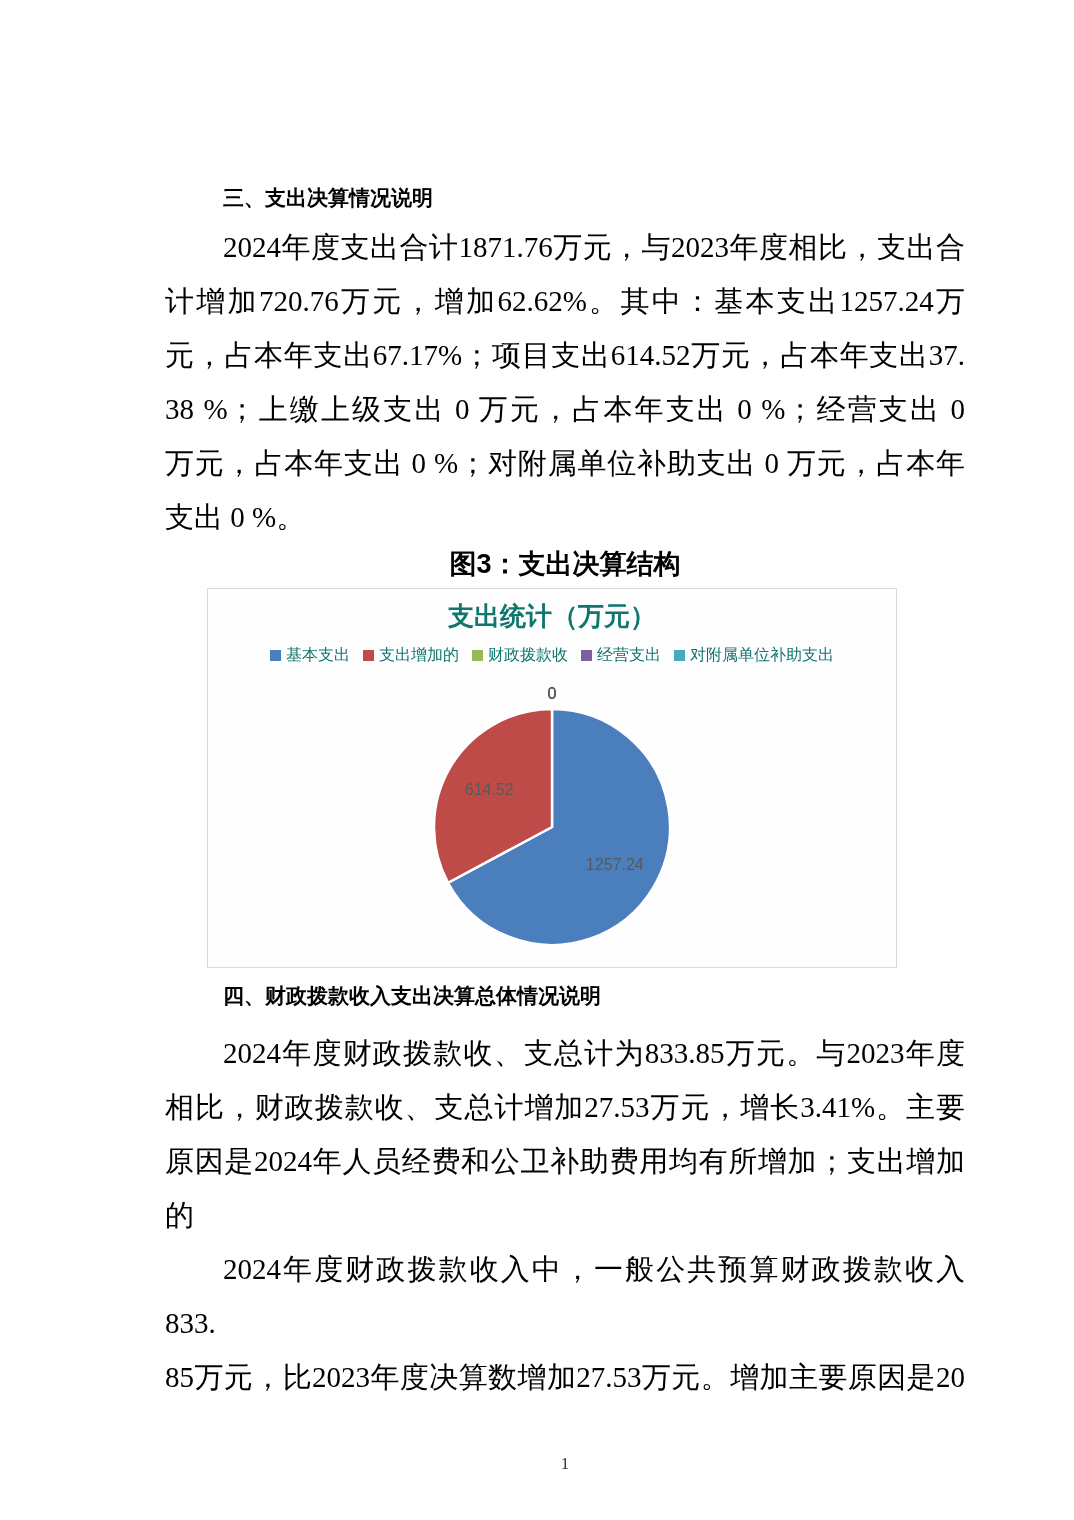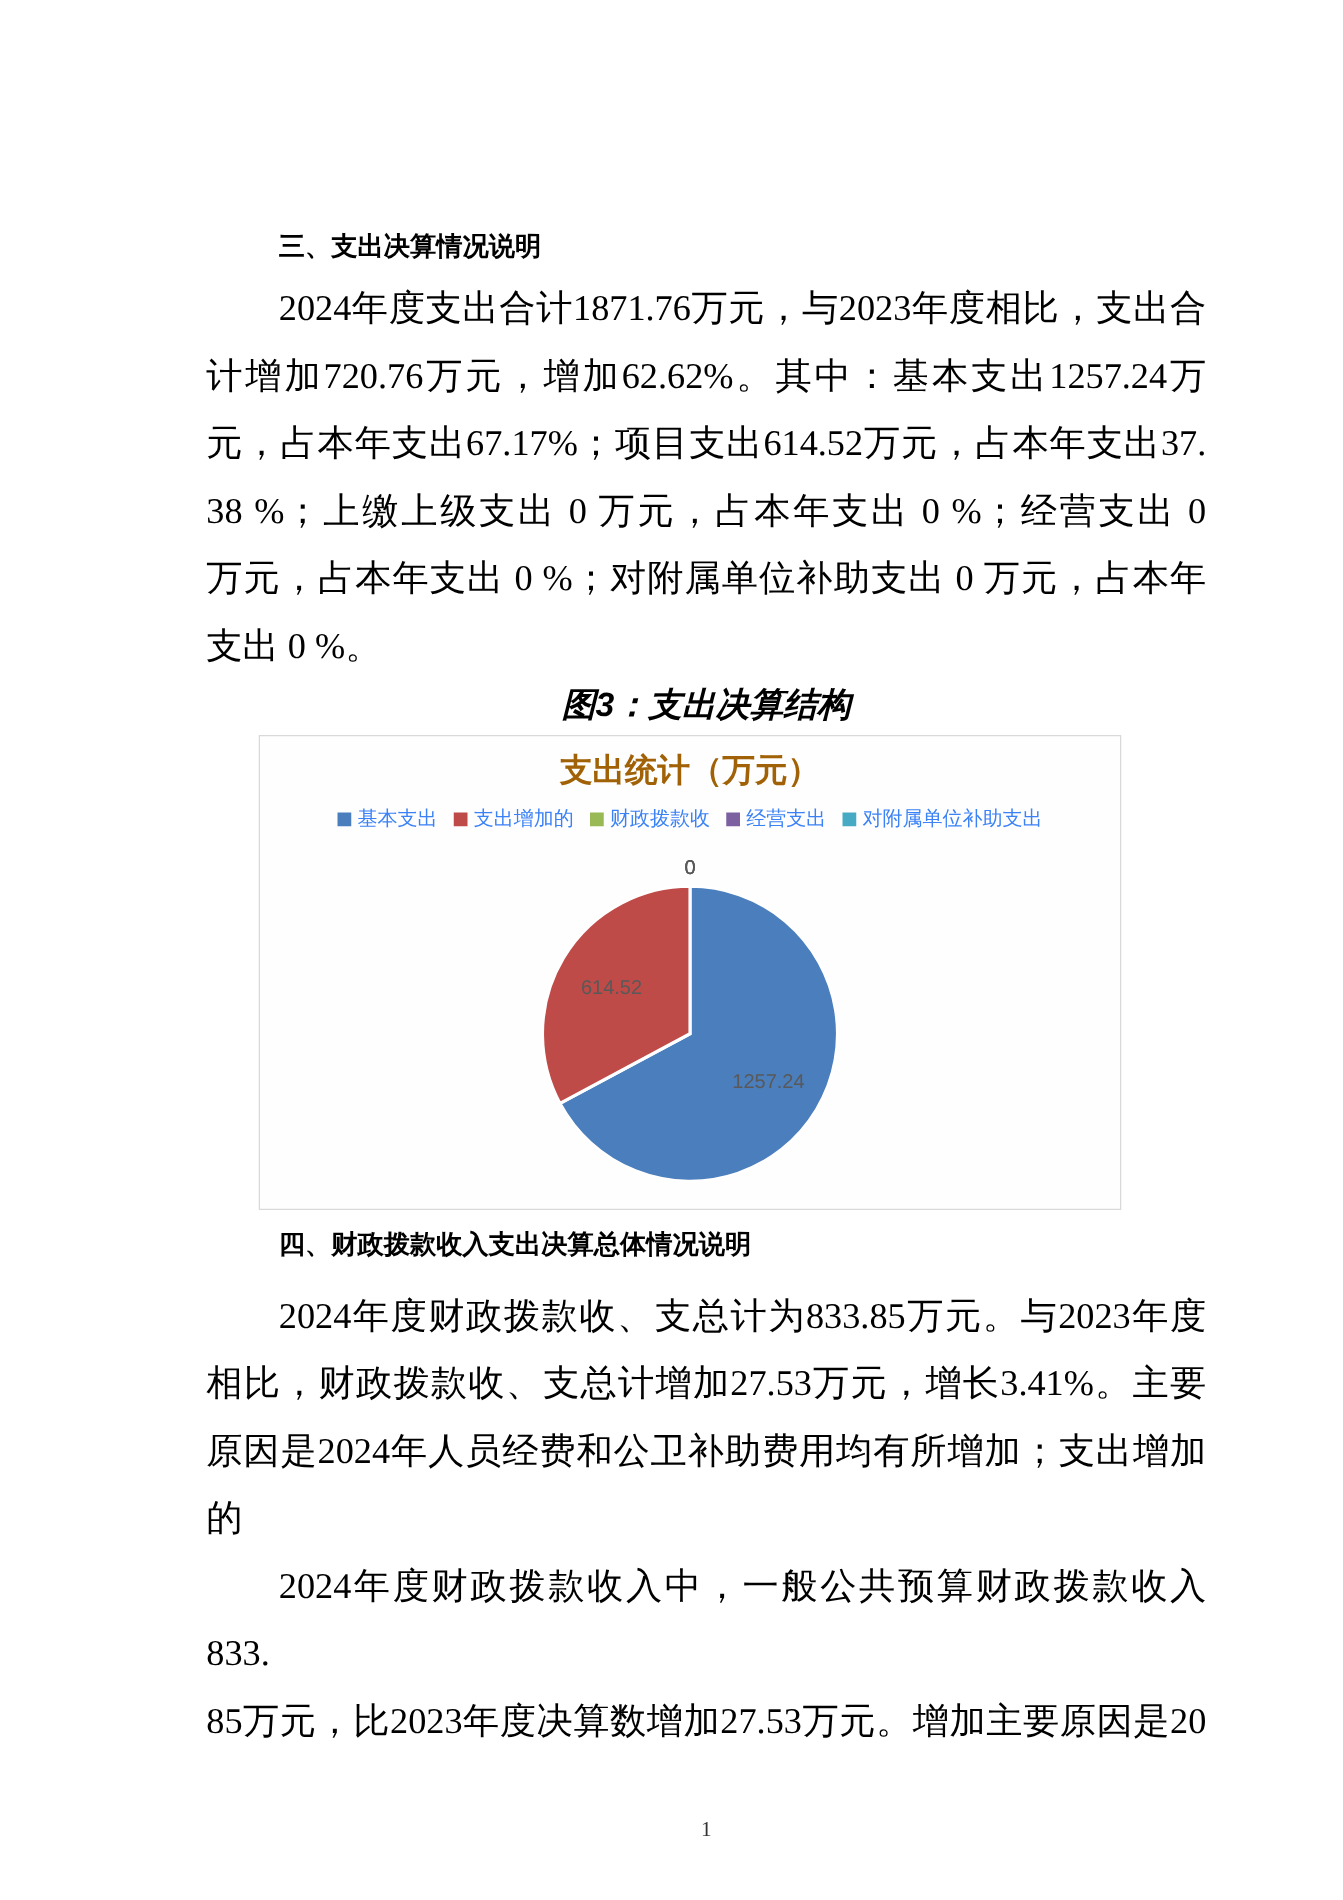--- a/index.html
+++ b/index.html
@@ -33,48 +33,47 @@
   .para .line.last{text-align-last:left;}
   .para .line:first-child{text-indent:58px;}
   .para.p2{margin-top:8px;}
   .figure-caption{
     font-family:"Liberation Sans","DejaVu Sans",sans-serif;
     font-weight:700;
     font-size:27px;
     line-height:40px;
     text-align:center;
     color:#000000;
-    font-style:italic;
   }
   .chart-box{
     position:relative;
     box-sizing:border-box;
     width:690px;height:380px;
     margin:4px 0 0 42px;
     border:1px solid #d9d9d9;
     background:#fefefe;
   }
   .chart-title{
     text-align:center;
     margin-top:10px;
     font-family:"Liberation Sans","DejaVu Sans",sans-serif;
     font-weight:700;
     font-size:26px;
-    color:#a16207;
+    color:#0f766e;
   }
   .legend{
     position:absolute;
     top:56px;left:0;right:0;
     display:flex;
     justify-content:center;
     align-items:center;
     gap:13px;
     font-family:"Liberation Sans","DejaVu Sans",sans-serif;
     font-size:16px;
-    color:#3b82f6;
+    color:#0f766e;
   }
   .legend-item{display:inline-flex;align-items:center;gap:5px;}
   .swatch{width:11px;height:11px;display:inline-block;}
   svg.pie{position:absolute;left:0;top:0;width:690px;height:380px;}
   .pie-label{
     font-family:"Liberation Sans","DejaVu Sans",sans-serif;
     font-size:16px;
     fill:#595959;
   }
   .page-number{

